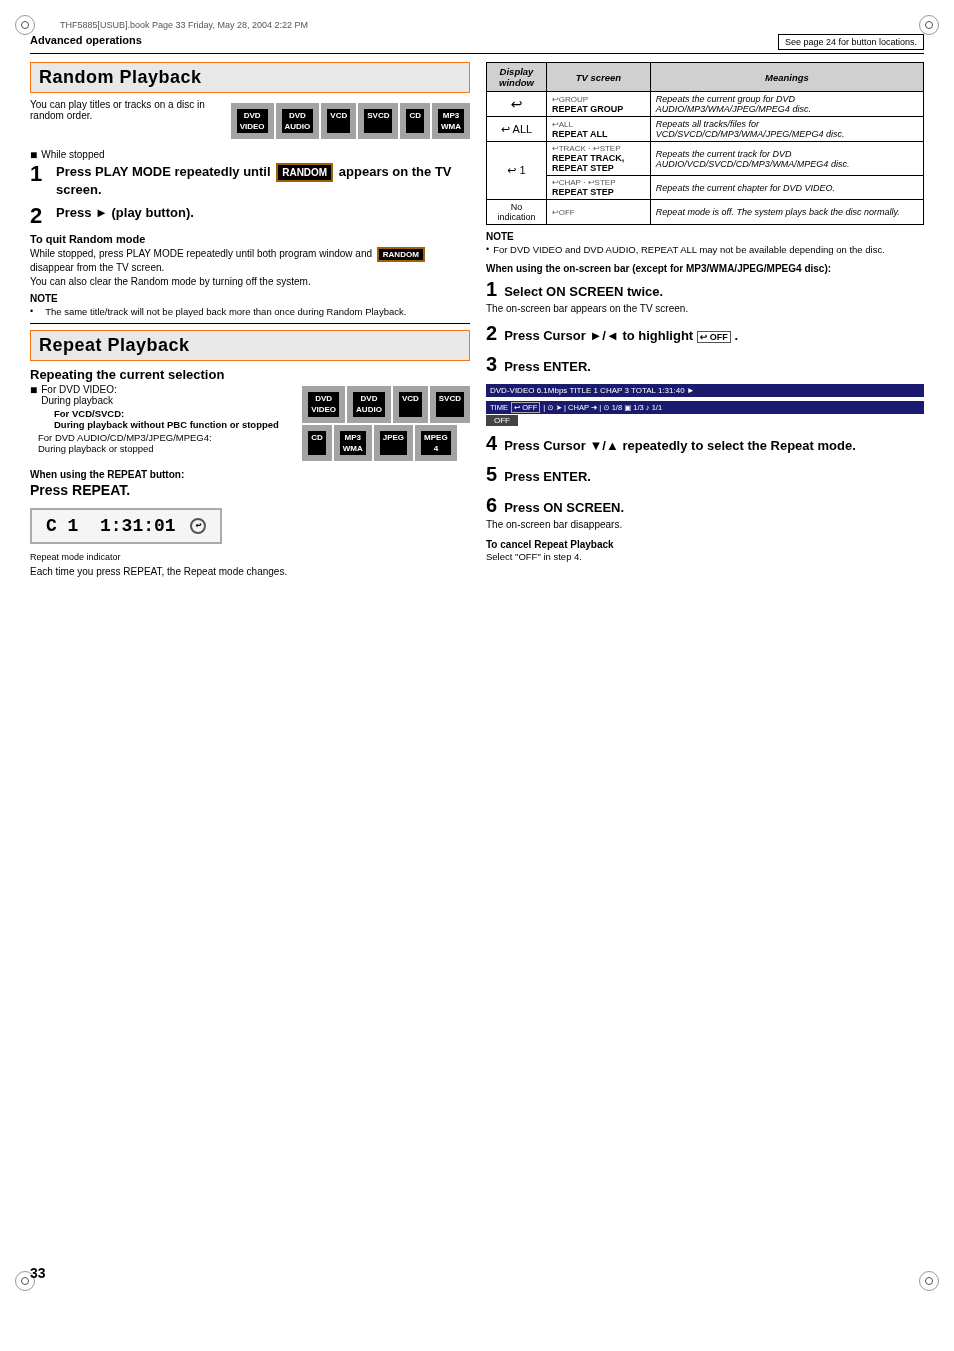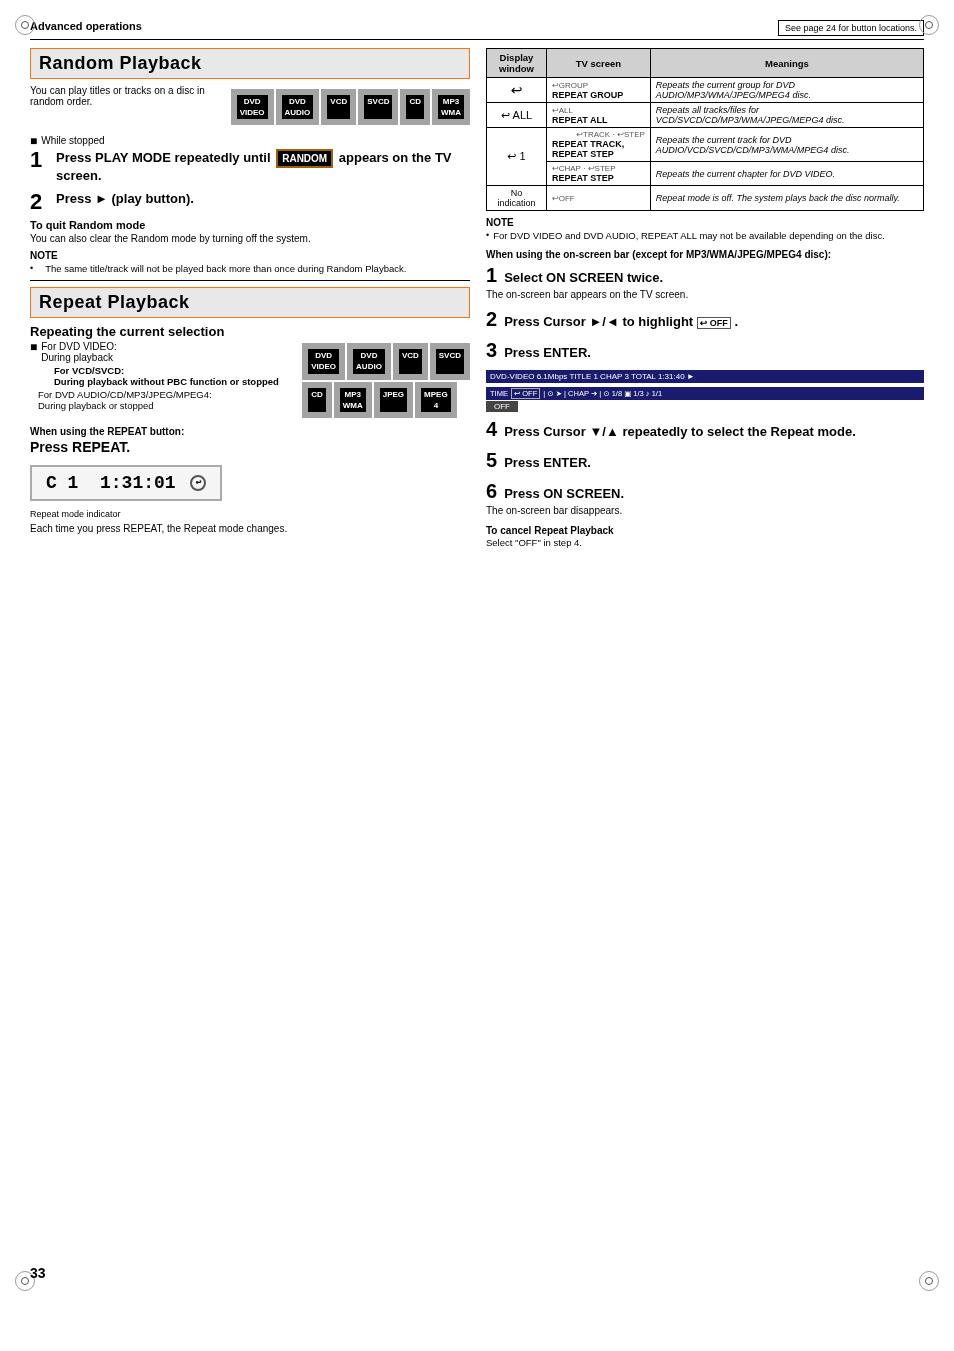--- a/index.html
+++ b/index.html
@@ -205,20 +205,21 @@
       border-collapse: collapse;
       font-size: 9.5px;
     }
     .repeat-table th {
       border: 1px solid #000;
       background: #d0d0d0;
       padding: 3px 5px;
       font-size: 9.5px;
       text-align: center;
       font-weight: bold;
+      font-style: italic;
     }
     .repeat-table td {
       border: 1px solid #000;
       padding: 2px 5px;
       vertical-align: middle;
     }
     .display-cell {
       text-align: center;
       width: 60px;
     }
@@ -300,20 +301,21 @@
   <div class="corner-mark corner-tr">
     <div class="corner-inner"></div>
   </div>
   <div class="corner-mark corner-bl">
     <div class="corner-inner"></div>
   </div>
   <div class="corner-mark corner-br">
     <div class="corner-inner"></div>
   </div>
 
+  <div class="file-info">THF5885[USUB].book  Page 33  Friday, May 28, 2004  2:22 PM</div>
 
   <div class="section-header">
     <span class="section-header-title">Advanced operations</span>
     <span class="see-page-box">See page 24 for button locations.</span>
   </div>
 
   <div class="two-col">
 
     <div class="left-col">
 
@@ -350,20 +352,21 @@
           </div>
         </div>
       </div>
 
       <div class="step">
         <span class="step-num">2</span>
         <div class="step-text">Press ► (play button).</div>
       </div>
 
       <div class="subsection-title">To quit Random mode</div>
+      <p>While stopped, press PLAY MODE repeatedly until both program window and <span class="random-box" style="font-size:8px;">RANDOM</span> disappear from the TV screen.</p>
       <p>You can also clear the Random mode by turning off the system.</p>
 
       <div class="note-header">NOTE</div>
       <div style="display:flex; align-items:flex-start;">
         <span style="margin-right:4px; font-size:9px;">•</span>
         <span class="note-text">The same title/track will not be played back more than once during Random Playback.</span>
       </div>
 
       <hr>
 
@@ -452,21 +455,21 @@
               <div style="font-weight:bold; font-size:9px;">REPEAT ALL</div>
             </td>
             <td class="meanings-cell">Repeats all tracks/files for VCD/SVCD/CD/MP3/WMA/JPEG/MEPG4 disc.</td>
           </tr>
 
           <tr>
             <td class="display-cell" rowspan="2">
               <div style="font-size:11px; text-align:center;">↩ 1</div>
             </td>
             <td class="tv-screen-cell">
-              <div style="font-size:8px; color:#555;text-align:right;">↩TRACK · ↩STEP</div>
+              <div style="font-size:8px; color:#555;">↩TRACK · ↩STEP</div>
               <div style="font-weight:bold; font-size:9px;">REPEAT TRACK, REPEAT STEP</div>
             </td>
             <td class="meanings-cell">Repeats the current track for DVD AUDIO/VCD/SVCD/CD/MP3/WMA/MPEG4 disc.</td>
           </tr>
           <tr>
             <td class="tv-screen-cell">
               <div style="font-size:8px; color:#555;">↩CHAP · ↩STEP</div>
               <div style="font-weight:bold; font-size:9px;">REPEAT STEP</div>
             </td>
             <td class="meanings-cell">Repeats the current chapter for DVD VIDEO.</td>

